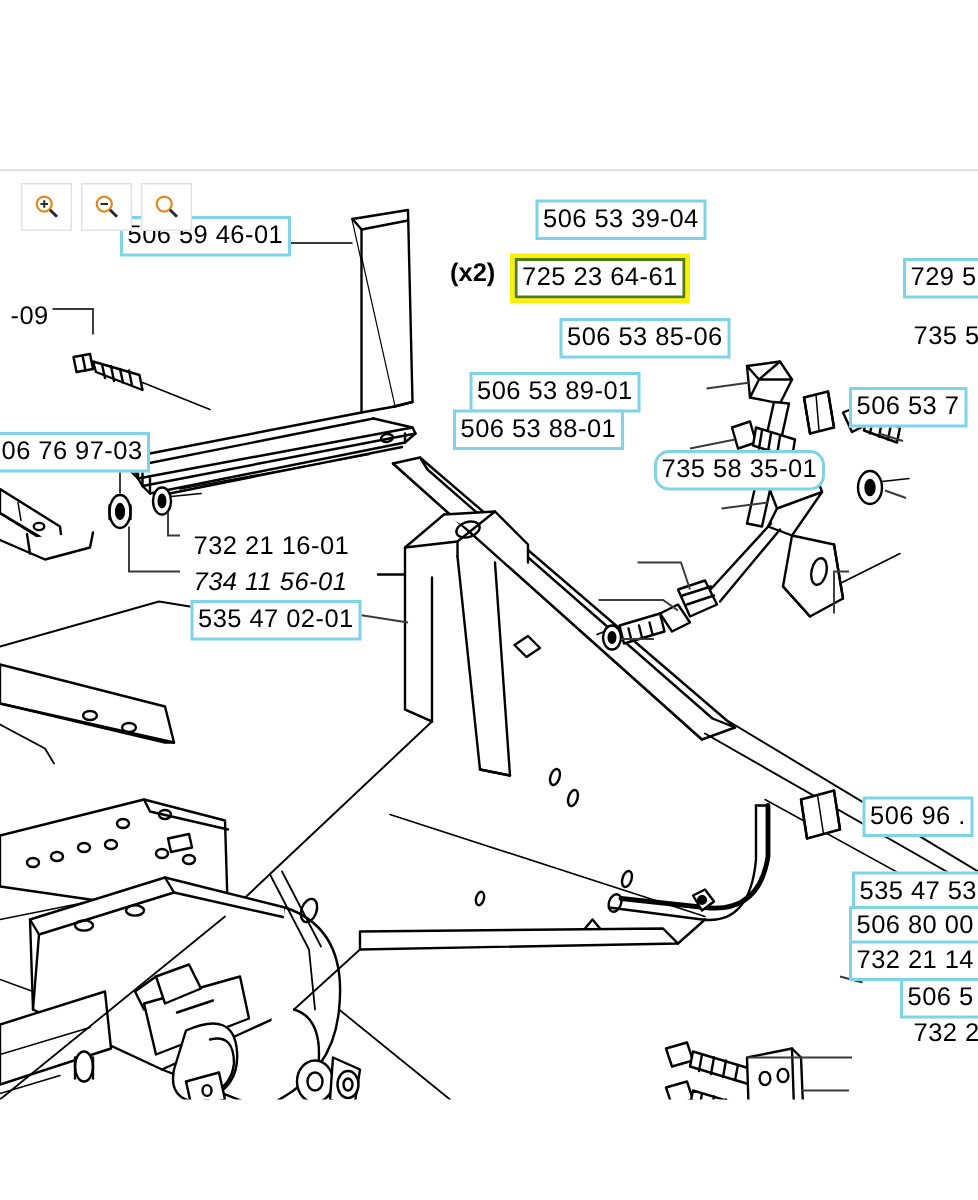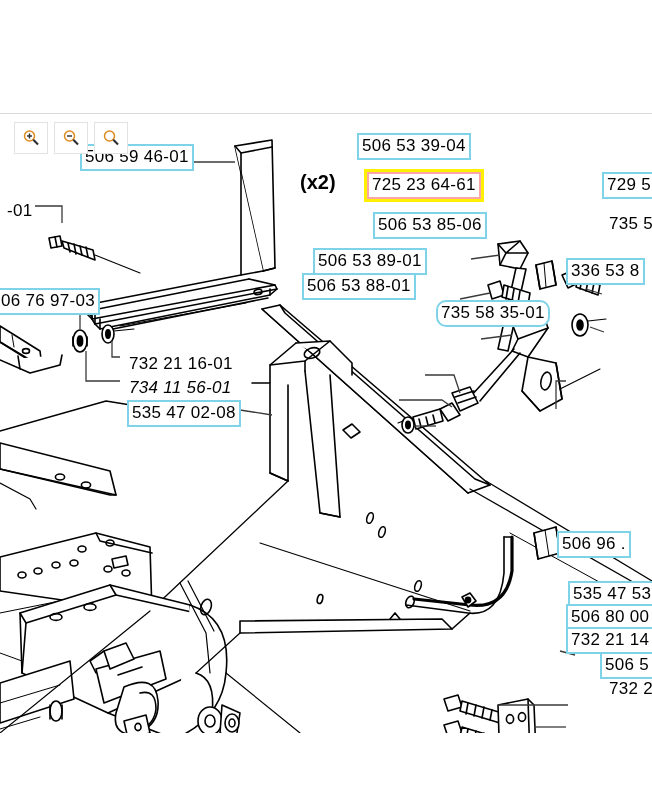--- a/index.html
+++ b/index.html
@@ -82,30 +82,29 @@
     z-index: 20;
   }
   .label.boxed {
     border: 2px solid #7fd3e8;
   }
   .label.plain {
     border: 2px solid transparent;
     background: transparent;
   }
   .label.highlight {
-    border: 2px solid #fca5a5;
+    border: 2px solid #4d7c0f;
     outline: 3px solid #ffef00;
     background: #ffffff;
     z-index: 26;
-    margin-left: 24px;
   }
   .qty-prefix {
     position: absolute;
     font-family: "Liberation Sans", sans-serif;
-    font-size: 20px;
+    font-size: 17px;
     font-weight: bold;
     line-height: 20px;
     color: #000000;
     background: transparent;
     white-space: nowrap;
     z-index: 25;
   }
 </style>
 </head>
 <body>
@@ -417,36 +416,36 @@
         <svg width="20" height="20" viewBox="0 0 20 20">
           <circle cx="8.5" cy="8" r="5" fill="none" stroke="#e08a1e" stroke-width="1.5"></circle>
           <line x1="12.3" y1="11.8" x2="17" y2="16.5" stroke="#2b2b2b" stroke-width="2"></line>
         </svg>
       </span>
     </button>
   </div>
 
   <div id="labels-layer">
       <div class="label boxed" style="left: 80px; top: 144px;">506 59 46-01</div>
-      <div class="label plain" style="left: 2px; top: 198px;">-01</div>
+      <div class="label plain" style="left: 2px; top: 198px;">-09</div>
       <div class="label boxed" style="left: -4px; top: 288px;">06 76 97-03</div>
       <div class="label plain" style="left: 124px; top: 351px;">732 21 16-01</div>
       <div class="label plain" style="left: 124px; top: 375px; font-style: italic;">734 11 56-01</div>
-      <div class="label boxed" style="left: 127px; top: 400px;">535 47 02-08</div>
+      <div class="label boxed" style="left: 127px; top: 400px;">535 47 02-01</div>
       <div class="label boxed" style="left: 357px; top: 133px;">506 53 39-04</div>
       <div class="qty-prefix" style="left: 300px; top: 172px;">(x2)</div>
       <div class="label highlight" style="left: 343px; top: 172px;">725 23 64-61</div>
       <div class="label boxed" style="left: 373px; top: 212px;">506 53 85-06</div>
       <div class="label boxed" style="left: 313px; top: 248px; text-align: center;">506 53 89-01</div>
       <div class="label boxed" style="left: 302px; top: 273px;">506 53 88-01</div>
       <div class="label boxed" style="left: 436px; top: 300px; border-radius: 10px;">735 58 35-01</div>
       <div class="label boxed" style="left: 602px; top: 172px;">729 5</div>
       <div class="label plain" style="left: 604px; top: 211px;">735 5</div>
-      <div class="label boxed" style="left: 566px; top: 258px;">336 53 8</div>
-      <div class="label boxed" style="left: 557px; top: 531px;">506 96 .</div>
+      <div class="label boxed" style="left: 566px; top: 258px;">506 53 7</div>
+      <div class="label boxed" style="left: 575px; top: 531px;">506 96 .</div>
       <div class="label boxed" style="left: 568px; top: 581px;">535 47 53</div>
       <div class="label boxed" style="left: 566px; top: 604px;">506 80 00</div>
       <div class="label boxed" style="left: 566px; top: 627px;">732 21 14</div>
       <div class="label boxed" style="left: 600px; top: 652px;">506 5</div>
       <div class="label plain" style="left: 604px; top: 676px;">732 2</div>
     </div>
 
 </div>
 
 </body></html>

